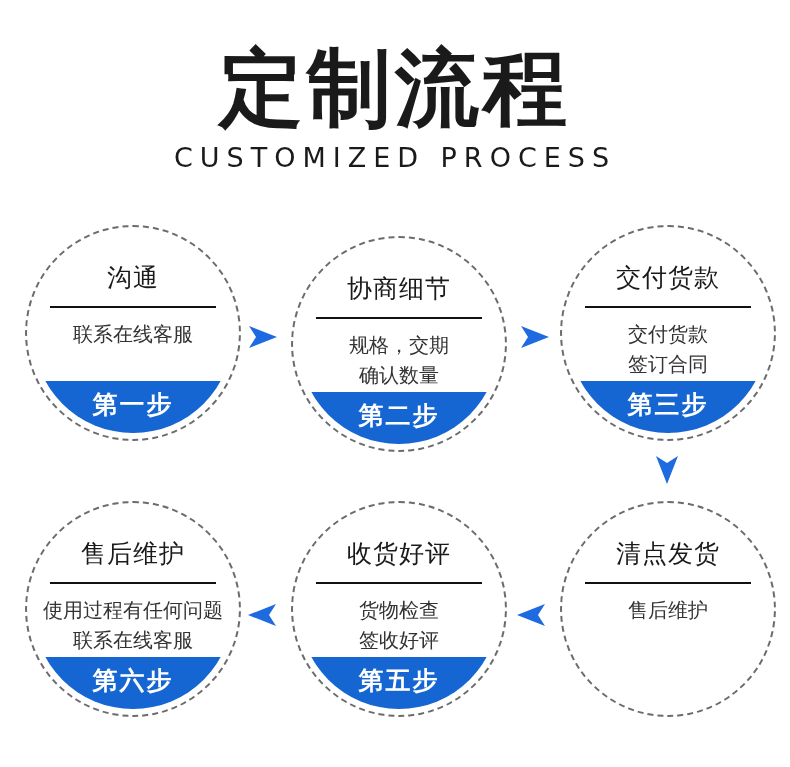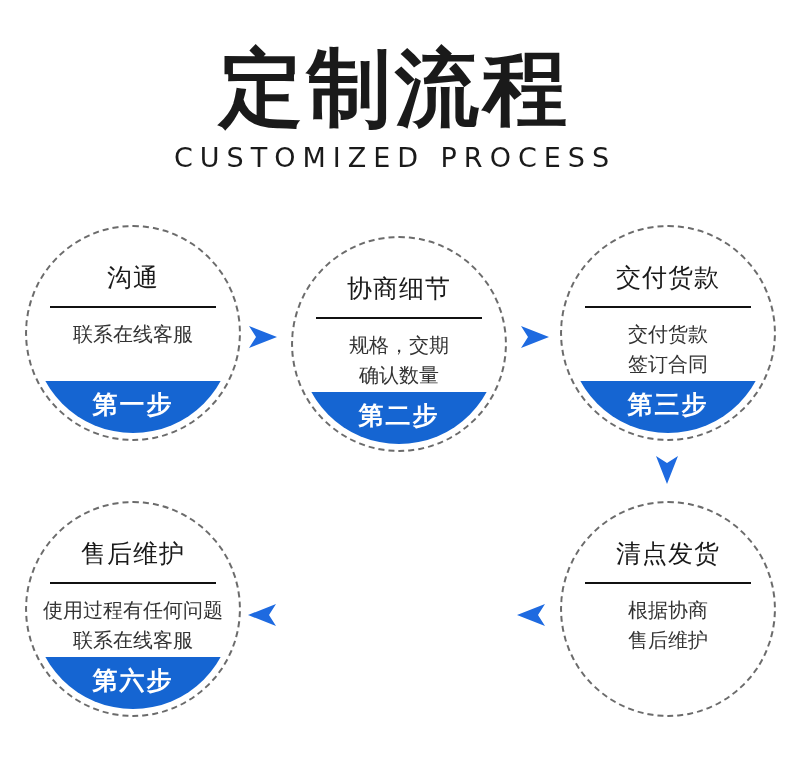--- a/index.html
+++ b/index.html
@@ -150,26 +150,36 @@
       </div>
       <div class="step-badge">第三步</div>
     </div>
   </div>
 
   <div class="circle pos-c4">
     <div class="circle-inner">
       <div class="step-title">清点发货</div>
       <div class="step-divider"></div>
       <div class="step-desc">
-        <div>根据协商</div>
         <div>售后维护</div>
       </div>
     </div>
   </div>
 
+  <div class="circle pos-c5">
+    <div class="circle-inner">
+      <div class="step-title">收货好评</div>
+      <div class="step-divider"></div>
+      <div class="step-desc">
+        <div>货物检查</div>
+        <div>签收好评</div>
+      </div>
+      <div class="step-badge">第五步</div>
+    </div>
+  </div>
 
   <div class="circle pos-c6">
     <div class="circle-inner">
       <div class="step-title">售后维护</div>
       <div class="step-divider"></div>
       <div class="step-desc">
         <div>使用过程有任何问题</div>
         <div>联系在线客服</div>
       </div>
       <div class="step-badge">第六步</div>

